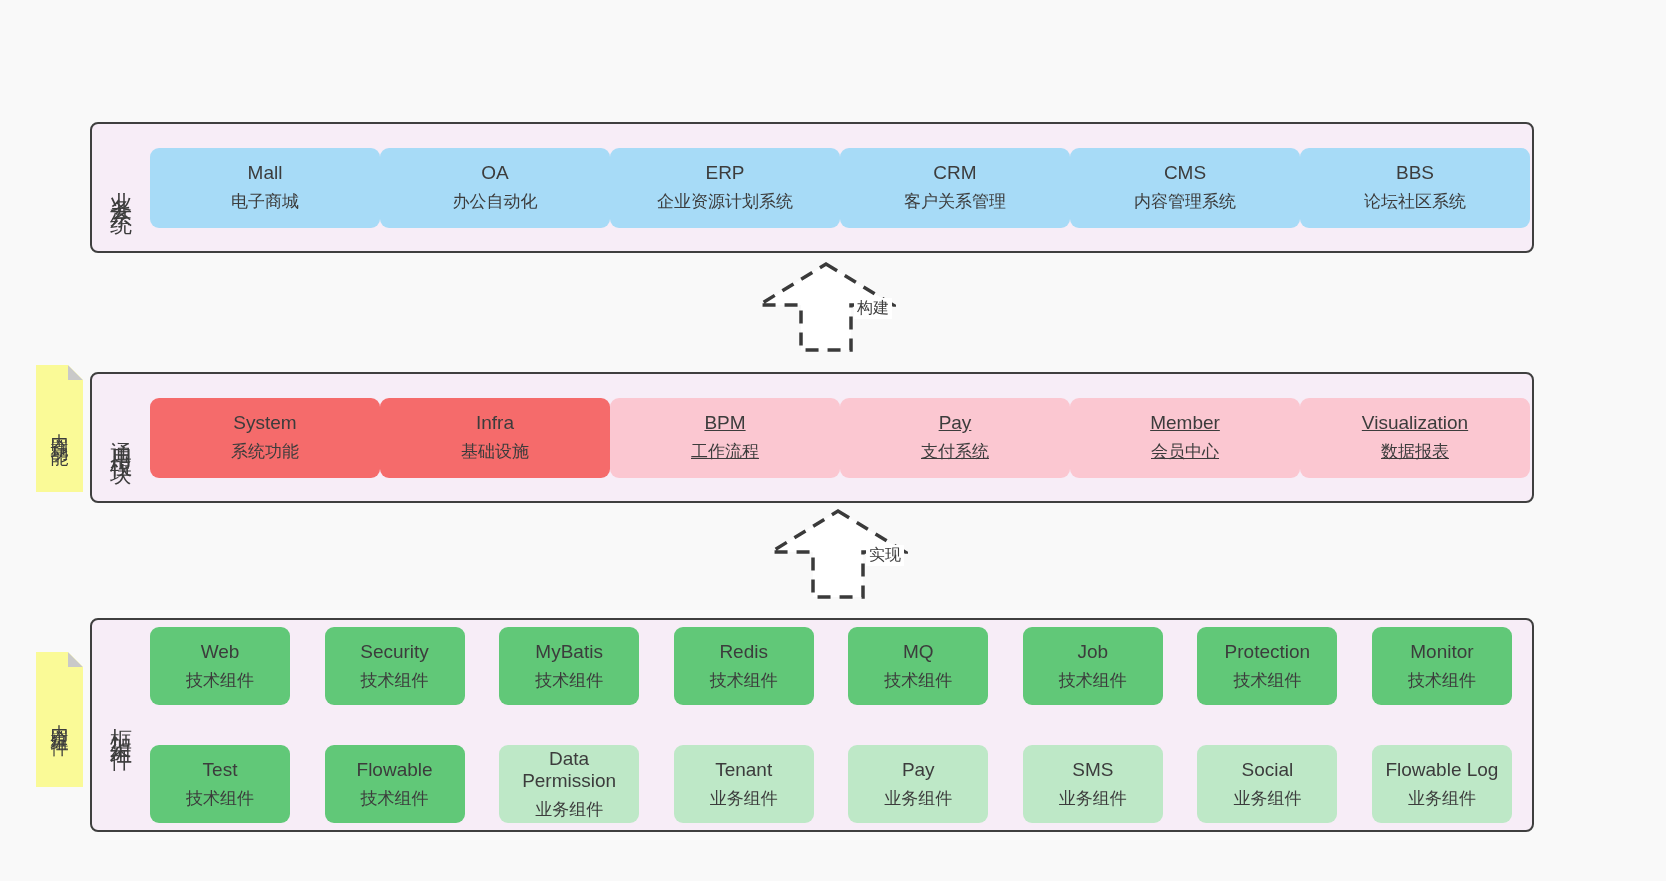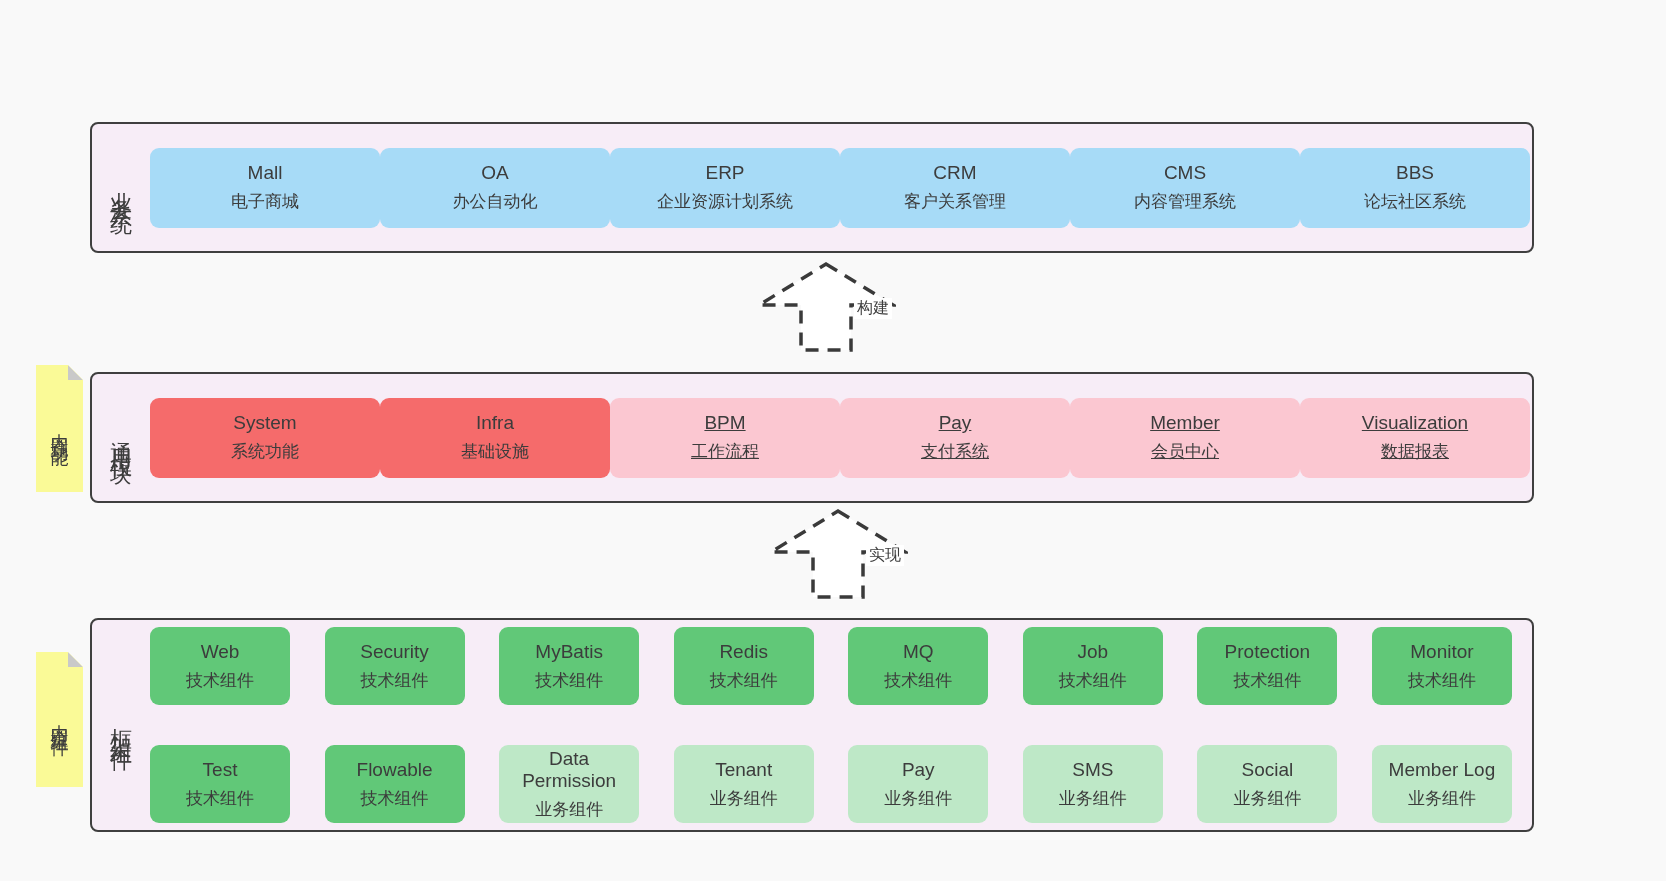--- a/index.html
+++ b/index.html
@@ -234,21 +234,21 @@
         </div>
         <div class="box small lightgreen">
           <div class="en">SMS</div>
           <div class="cn">业务组件</div>
         </div>
         <div class="box small lightgreen">
           <div class="en">Social</div>
           <div class="cn">业务组件</div>
         </div>
         <div class="box small lightgreen">
-          <div class="en">Member Log</div>
+          <div class="en">Flowable Log</div>
           <div class="cn">业务组件</div>
         </div>
       </div>
     </div>
   </section>
 
   <div class="note" style="top:652px;height:135px">
     <span class="vlabel">内置组件</span>
     <i class="fold"></i>
   </div>

